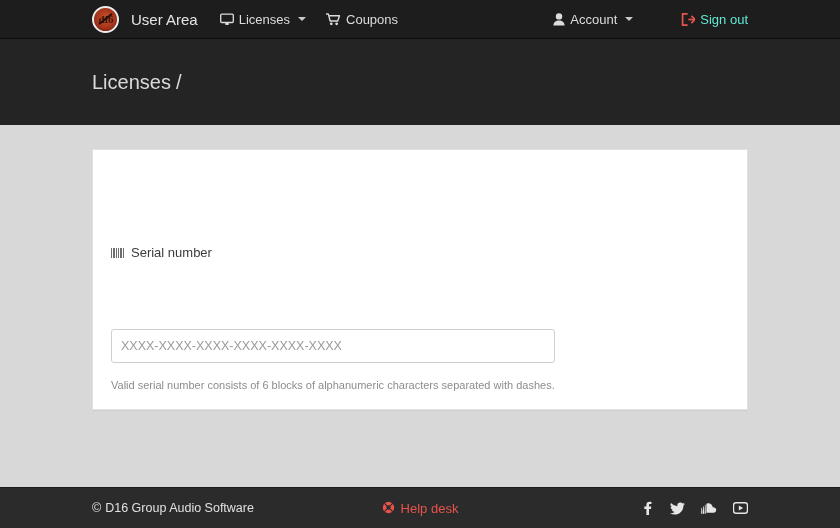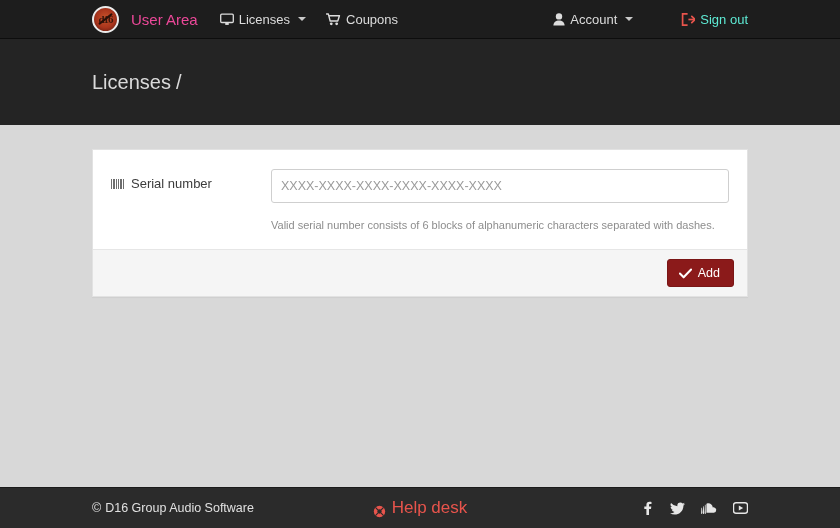--- a/index.html
+++ b/index.html
@@ -58,21 +58,21 @@
   }
   .logo-mark {
     font-size: 11px;
     font-weight: bold;
     color: #3a170c;
     font-family: "Liberation Serif", serif;
     line-height: 1;
     letter-spacing: -1px;
   }
   .brand {
-    color: #ec4899;
+    color: #e5e5e5;
     font-size: 15px;
     margin-left: 12px;
     margin-right: 22px;
     white-space: nowrap;
   }
   .nav-item {
     display: flex;
     align-items: center;
     gap: 5px;
     color: #dcdcdc;
@@ -134,20 +134,21 @@
   .card {
     background: #ffffff;
     border: 1px solid #e2e2e2;
     width: 656px;
     box-shadow: 0 1px 1px rgba(0,0,0,.04);
   }
   .card-body {
     padding: 19px 18px 18px 18px;
     display: flex;
     align-items: flex-start;
+    flex-direction: column;
   }
   .form-label {
     width: 160px;
     flex: 0 0 160px;
     display: flex;
     align-items: center;
     gap: 7px;
     font-size: 13px;
     color: #3b3b3b;
     padding-top: 7px;
@@ -218,23 +219,23 @@
     display: flex;
     align-items: center;
     gap: 4px;
   }
   .helpdesk {
     position: absolute;
     left: 0; right: 0;
     margin: 0 auto;
     width: fit-content;
     color: #e8544c;
-    font-size: 17px;
-    display: flex;
-    align-items: flex-end;
+    font-size: 13px;
+    display: flex;
+    align-items: flex-start;
     gap: 6px;
     cursor: pointer;
   }
   .socials {
     margin-left: auto;
     display: flex;
     align-items: center;
     gap: 16px;
     z-index: 2;
   }
@@ -321,30 +322,20 @@
             <i style="width:1px"></i>
         </span>
         <span>Serial number</span>
       </div>
       <div class="form-field">
         <input class="text-input" type="text" placeholder="XXXX-XXXX-XXXX-XXXX-XXXX-XXXX" style="">
         <div class="help-text">Valid serial number consists of 6 blocks of alphanumeric characters separated with dashes.</div>
       </div>
     </div>
 
-    <div class="card-footer">
-      <button class="btn-add">
-        <span class="icon">
-          <svg width="13" height="11" viewBox="0 0 14 11">
-            <path d="M1 5.6l4 4L13 1.2" fill="none" stroke="#ffffff" stroke-width="2.2" stroke-linecap="round" stroke-linejoin="round"></path>
-          </svg>
-        </span>
-        <span>Add</span>
-      </button>
-    </div>
 
   </div>
 </div>
 
 <div class="footer">
   <div class="copyright">
     <span>©</span>
     <span>D16 Group Audio Software</span>
   </div>
 

